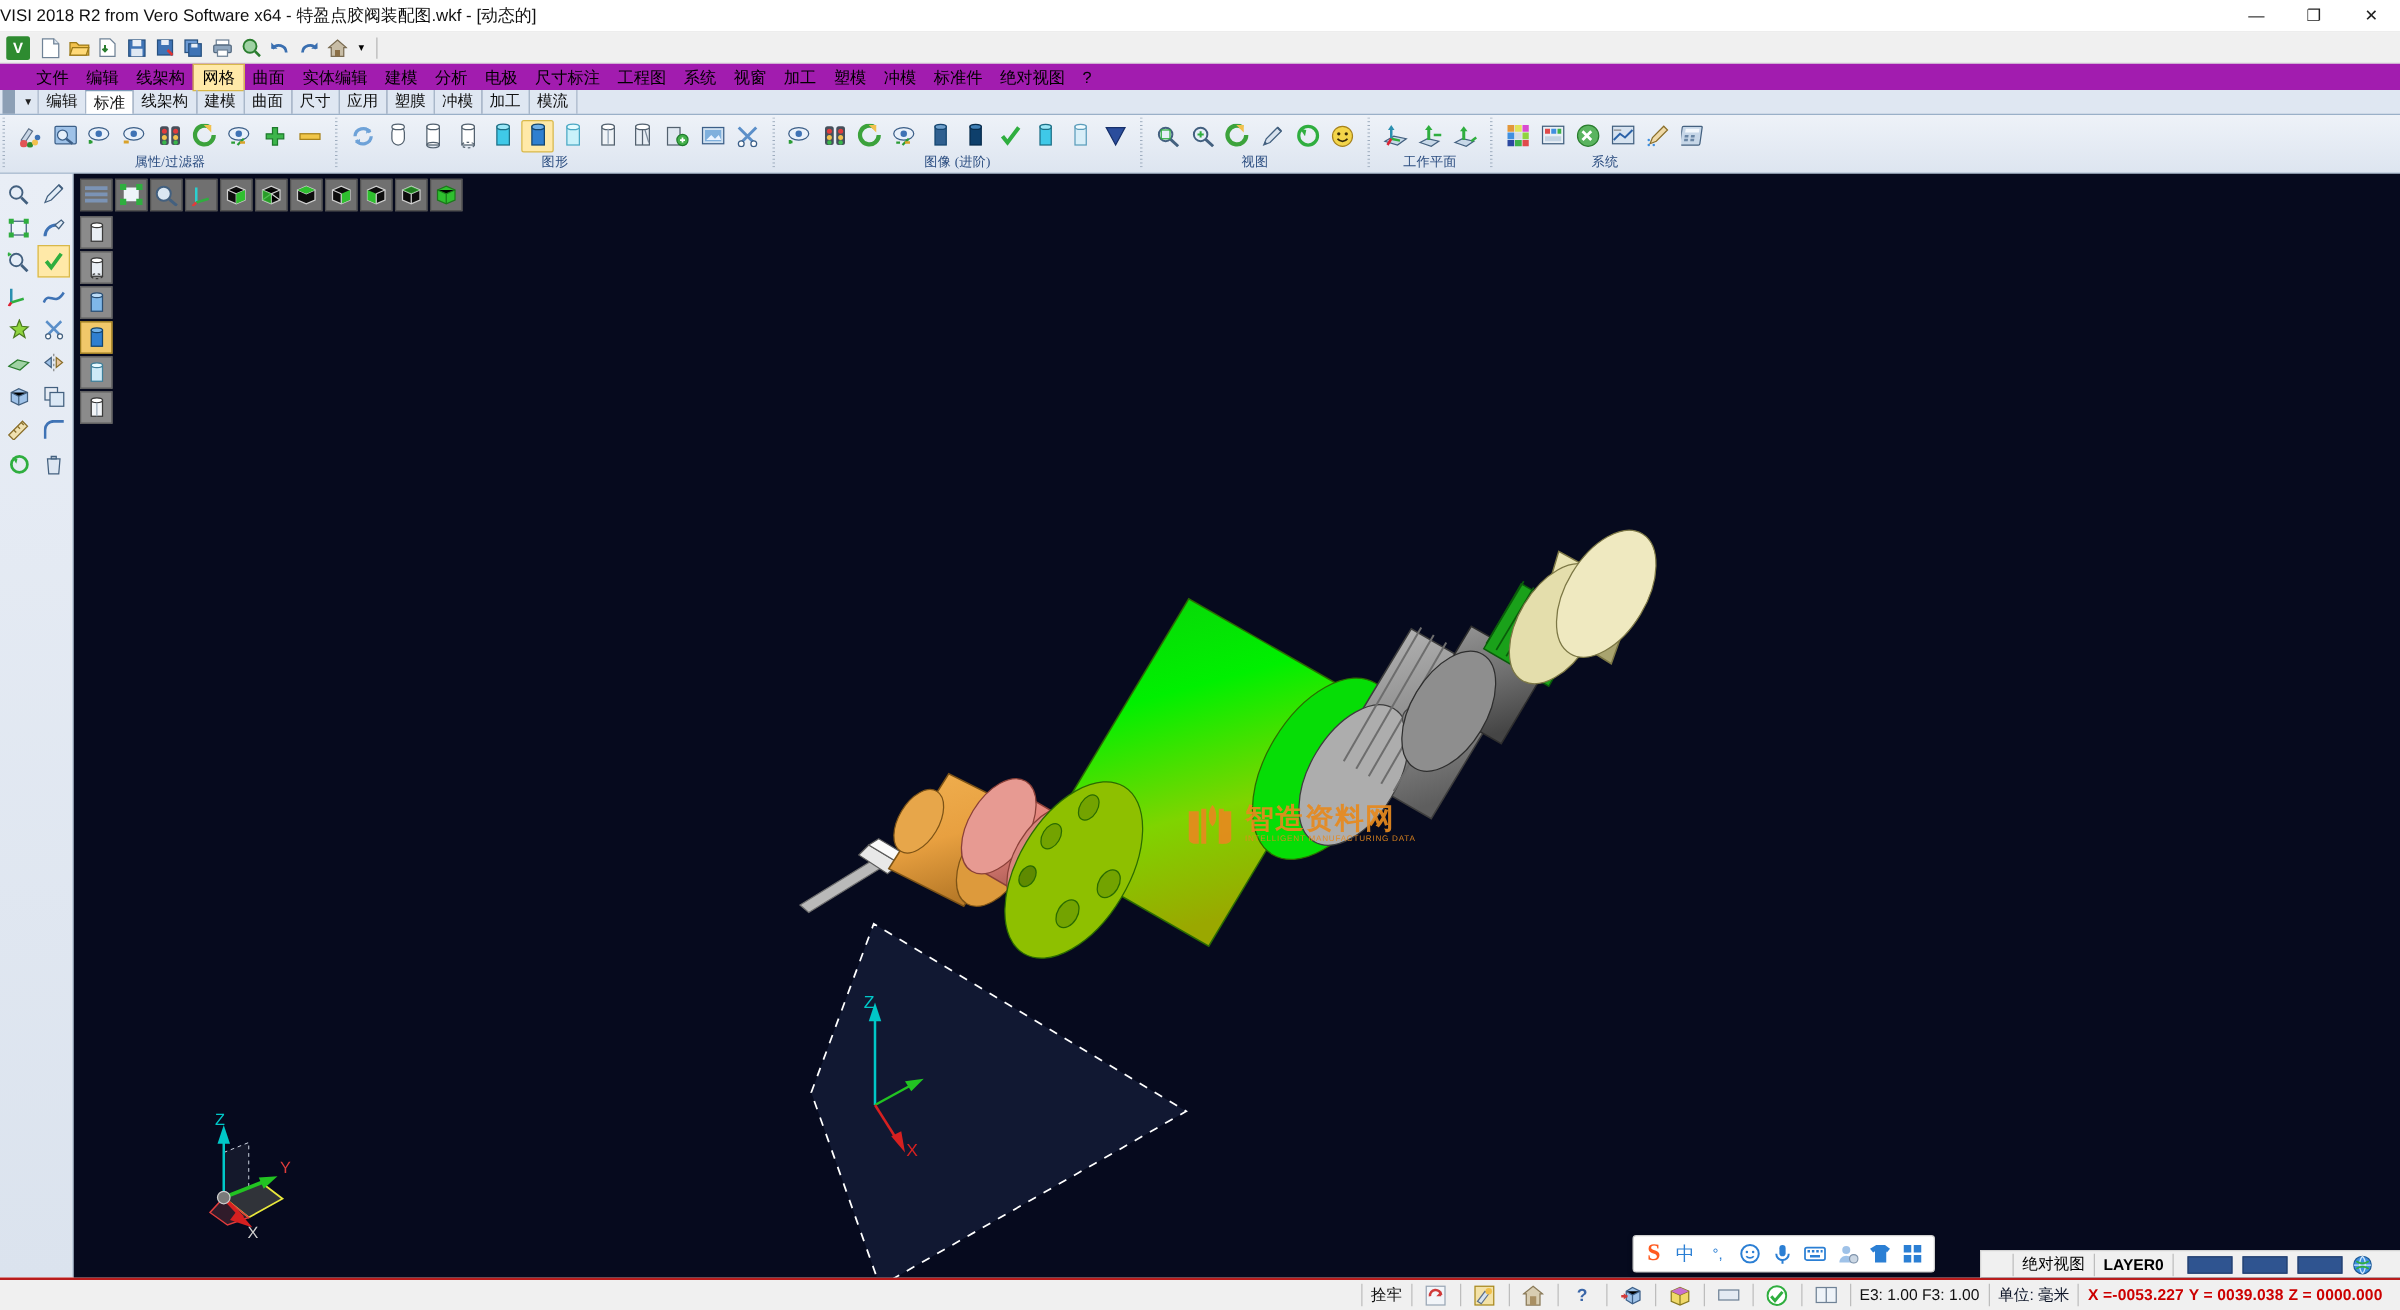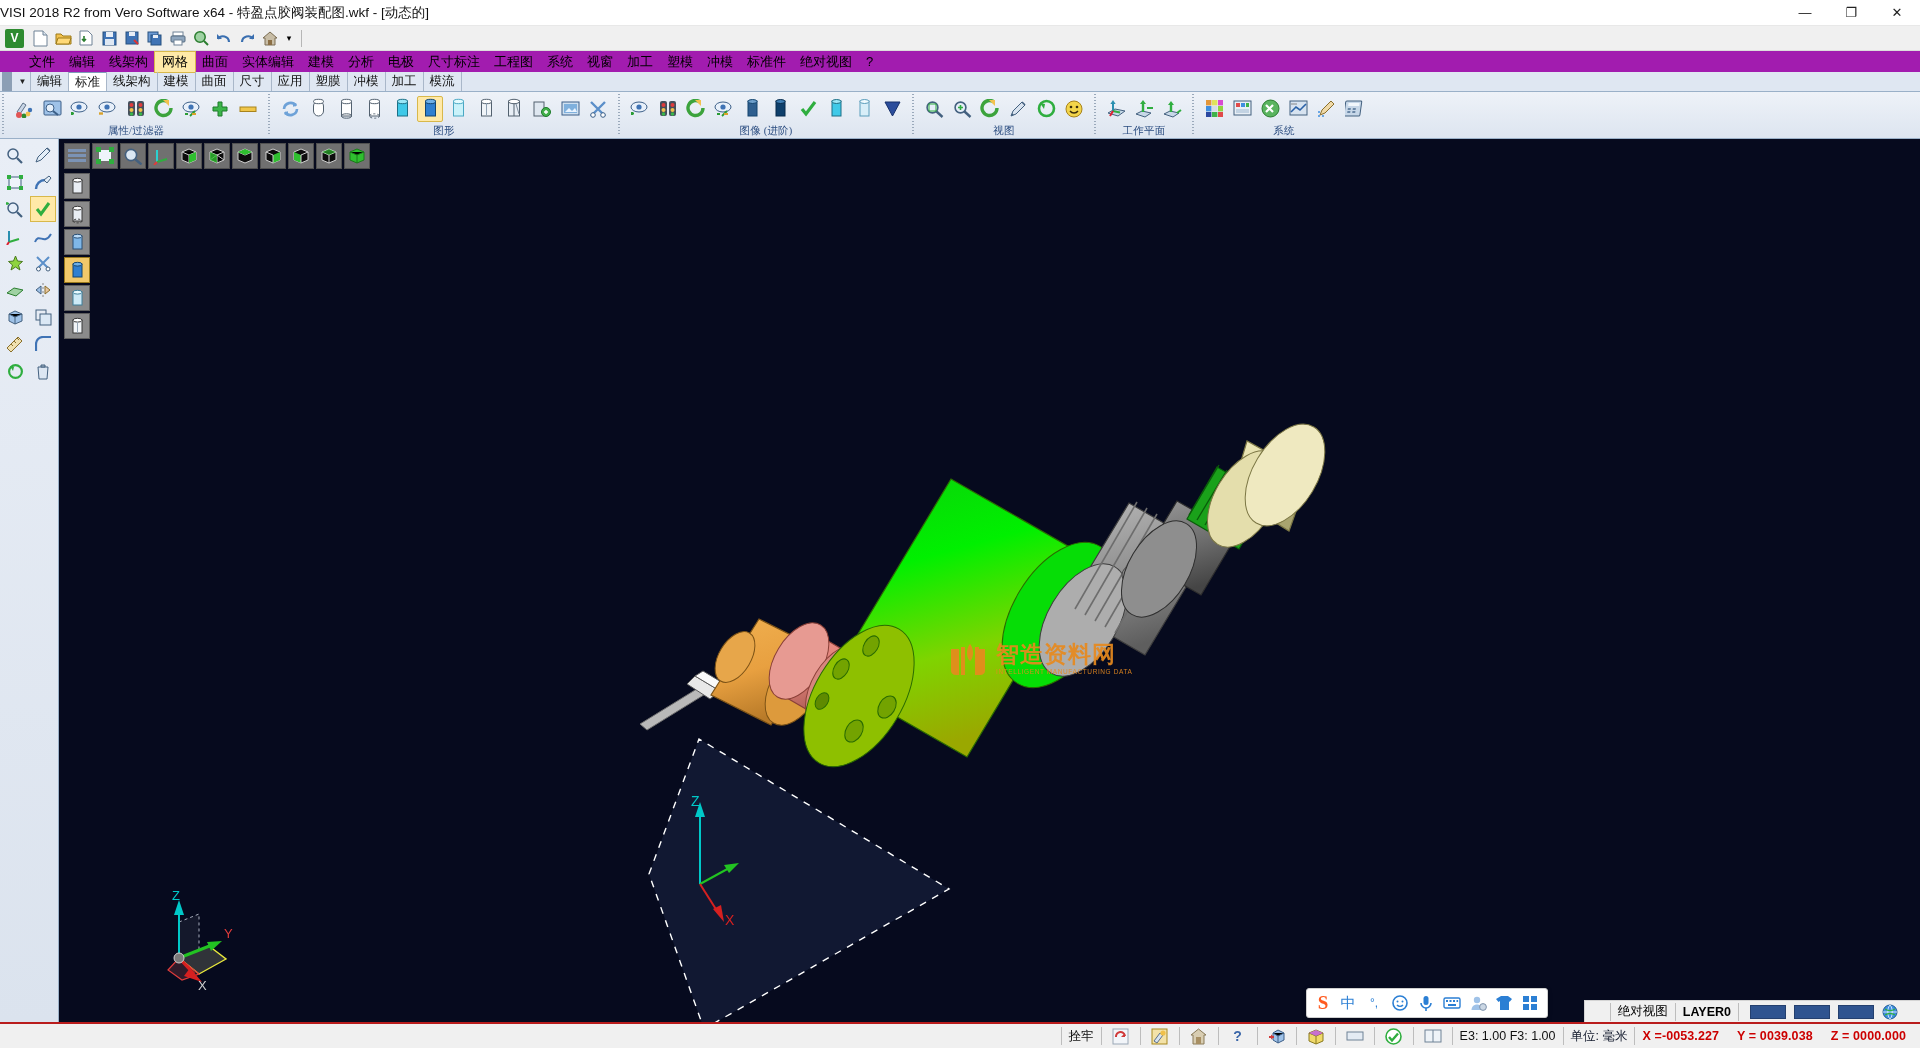--- a/index.html
+++ b/index.html
@@ -1207,21 +1207,21 @@
         </svg>
     </div>
     <div class="sb-sep"></div>
 
     <div class="sb-txt">E3: 1.00 F3: 1.00</div>
     <div class="sb-sep"></div>
 
     <div class="sb-txt" id="unit">单位: 毫米</div>
     <div class="sb-sep"></div>
 
-    <div id="coords" style="display:flex;gap:18px;padding-right:14px;text-align:right;">
+    <div id="coords" style="display:flex;gap:4px;padding-right:14px;text-align:right;">
       <span class="k">X =-0053.227</span>
       <span class="k">Y = 0039.038</span>
       <span class="k">Z = 0000.000</span>
     </div>
   </div>
 </div>
 
 <div id="imebar">
   <div id="ime-logo">
     <span>S</span>

